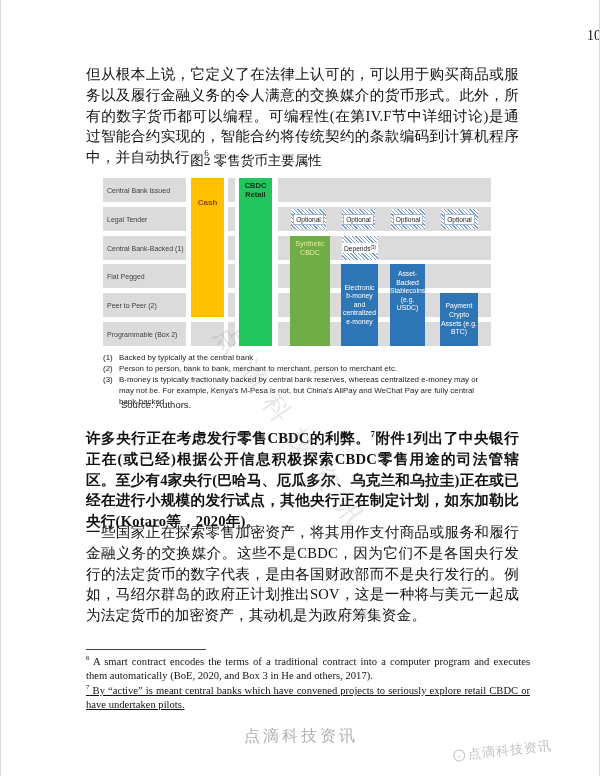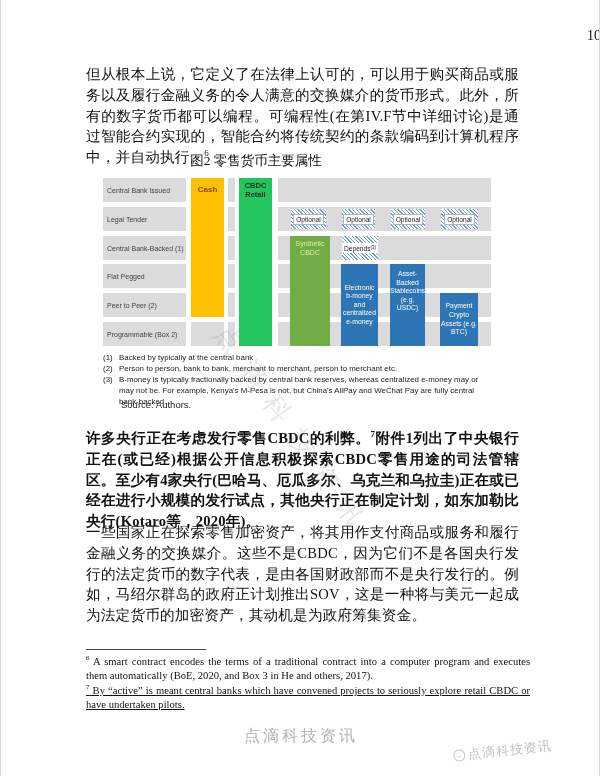--- a/index.html
+++ b/index.html
@@ -18,21 +18,21 @@
   .figtitle{top:152px;left:85px;width:340px;text-align:center;font-weight:normal;font-size:13.5px;}
 
   
   .chart{left:102px;top:176px;width:390px;height:173px;font-family:"Liberation Sans","DejaVu Sans",sans-serif;}
   .band{position:absolute;left:0;width:388px;height:24px;background:#dbdbdb;}
   .gut{position:absolute;top:0;height:172px;background:#ffffff;}
   .rowlab{position:absolute;left:0;width:83px;height:24px;font-size:7px;color:#3f3f3f;
           display:flex;align-items:center;padding-left:4px;box-sizing:border-box;white-space:nowrap;}
   .bar{position:absolute;box-sizing:border-box;text-align:center;}
   .cash{left:88px;top:2px;width:33px;height:139px;background:#FFC000;}
-  .cash .lbl{color:#9a3b10;font-weight:bold;font-size:8px;padding-top:7px;}
+  .cash .lbl{color:#9a3b10;font-weight:bold;font-size:8px;padding-top:20px;}
   .cbdc{left:136px;top:2px;width:33px;height:168px;background:#22c55e;}
   .cbdc .lbl{color:#16301a;font-weight:bold;font-size:7.5px;line-height:9px;padding-top:3px;}
   .syn{left:187px;top:60px;width:40px;height:110px;background:#70AD47;}
   .syn .lbl{color:#e4ec9e;font-size:7px;line-height:9px;padding-top:3px;}
   .hatch{background:repeating-linear-gradient(45deg,#7c9cc9 0 1px,#ffffff 1px 2.6px);}
   .opt{position:absolute;top:33px;height:20px;display:flex;align-items:center;justify-content:center;}
   .opt .chip{background:#ffffff;font-size:6.6px;color:#222;padding:1px 2px;border:0.5px solid #9fb6d8;}
   .dep{left:239px;top:60px;width:36px;height:24px;position:absolute;}
   .dep .mid{position:absolute;left:0;right:0;top:7px;height:10px;background:#ffffff;
             font-size:6.6px;color:#222;display:flex;align-items:center;justify-content:center;}

